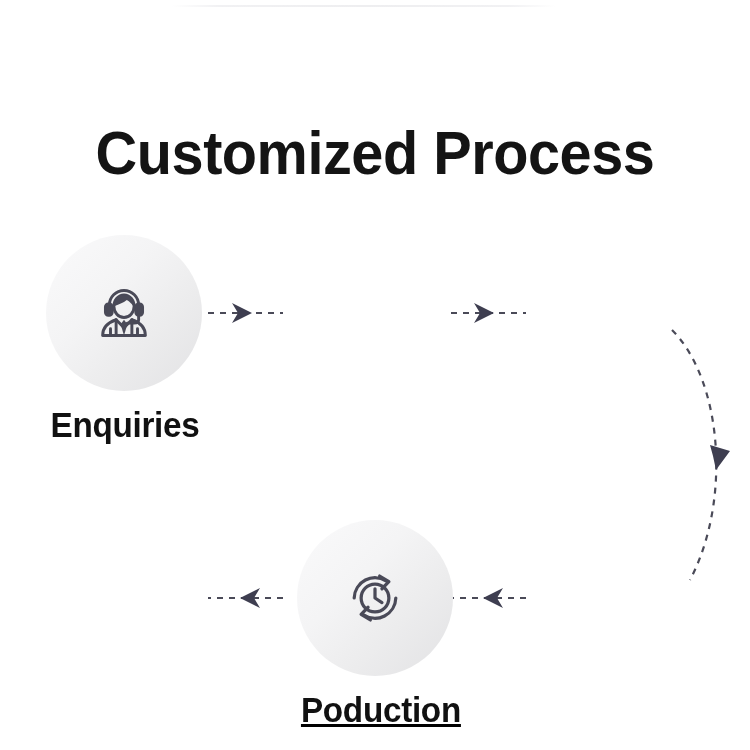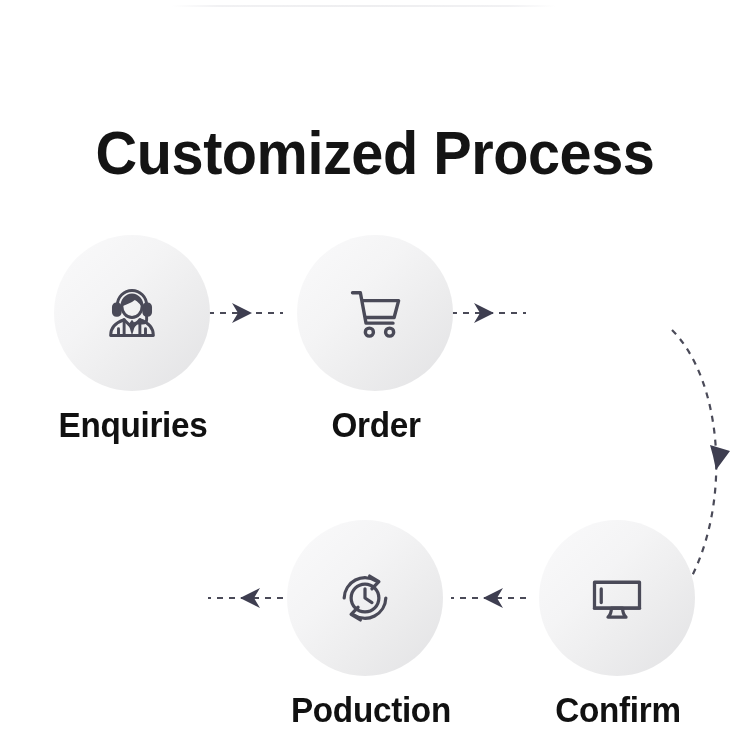--- a/index.html
+++ b/index.html
@@ -48,21 +48,20 @@
     color: #141414;
     transform: scaleX(0.93);
     transform-origin: center center;
     white-space: nowrap;
   }
 
   
   .step {
     position: absolute;
     width: 158px;
-    margin-left: 8px;
   }
   .bubble {
     position: relative;
     width: 156px;
     height: 156px;
     border-radius: 50%;
     background: linear-gradient(135deg, #fafafb 0%, #f4f4f5 38%, #ececed 66%, #e2e2e4 100%);
     display: flex;
     align-items: center;
     justify-content: center;
@@ -83,21 +82,21 @@
     transform: scaleX(0.95);
     transform-origin: center center;
     white-space: nowrap;
   }
 
   
   .step.s1 { left: 46px;  top: 235px; }
   .step.s2 { left: 289px; top: 235px; }
   .step.s3 { left: 531px; top: 235px; }
   .step.s4 { left: 46px;  top: 520px; }
-  .step.s5 { left: 279px; top: 520px; }
+  .step.s5 { left: 297px; top: 520px; text-decoration: underline; }
   .step.s6 { left: 531px; top: 520px; }
 
   
   .connectors {
     position: absolute;
     left: 0;
     top: 0;
     width: 750px;
     height: 750px;
     pointer-events: none;
@@ -161,33 +160,20 @@
           <path d="M32 38 l-3 4 l3 10 l3 -10 z" fill="#4a4a58" stroke="none"></path>
 
           <path d="M25 38 L25 52 M39 38 L39 52"></path>
           <path d="M20 46 L20 52 M44 46 L44 52"></path>
         </g>
       </svg>
     </div>
     <div class="step-label">Enquiries</div>
   </div>
 
-  <div class="step s2">
-    <div class="bubble">
-      <svg width="72" height="72" viewBox="0 0 64 64">
-        <g fill="none" stroke="#4a4a58" stroke-width="3" stroke-linecap="round" stroke-linejoin="round">
-          <path d="M12 14 L19 14 L24 41 L48 41"></path>
-          <path d="M21 21 L53 21 L49 36 L24 36"></path>
-          <circle cx="27" cy="49" r="3.6"></circle>
-          <circle cx="45" cy="49" r="3.6"></circle>
-        </g>
-      </svg>
-    </div>
-    <div class="step-label">Order</div>
-  </div>
 
 
 
   <div class="step s5">
     <div class="bubble">
       <svg width="74" height="74" viewBox="0 0 64 64">
         <g fill="none" stroke="#4a4a58" stroke-width="2.8" stroke-linecap="round" stroke-linejoin="round">
 
           <path d="M14 32 A18 18 0 0 1 42 17.5"></path>
           <path d="M36 13 L44 17.8 L38 24"></path>
@@ -195,27 +181,14 @@
           <path d="M28 51 L20 46.2 L26 40"></path>
 
           <circle cx="32" cy="32" r="12"></circle>
           <path d="M32 24 L32 32 L38 36"></path>
         </g>
       </svg>
     </div>
     <div class="step-label">Poduction</div>
   </div>
 
-  <div class="step s6">
-    <div class="bubble">
-      <svg width="72" height="72" viewBox="0 0 64 64">
-        <g fill="none" stroke="#4a4a58" stroke-width="2.9" stroke-linecap="round" stroke-linejoin="round">
-          <path d="M12 18 L52 18 L52 41 L12 41 Z"></path>
-          <path d="M18 24 L18 36"></path>
-          <path d="M12 41 L52 41"></path>
-          <path d="M27 41 C27 46 25 48 24 49 L40 49 C39 48 37 46 37 41 Z"></path>
-        </g>
-      </svg>
-    </div>
-    <div class="step-label">Confirm</div>
-  </div>
 
 </div>
 
 </body></html>

